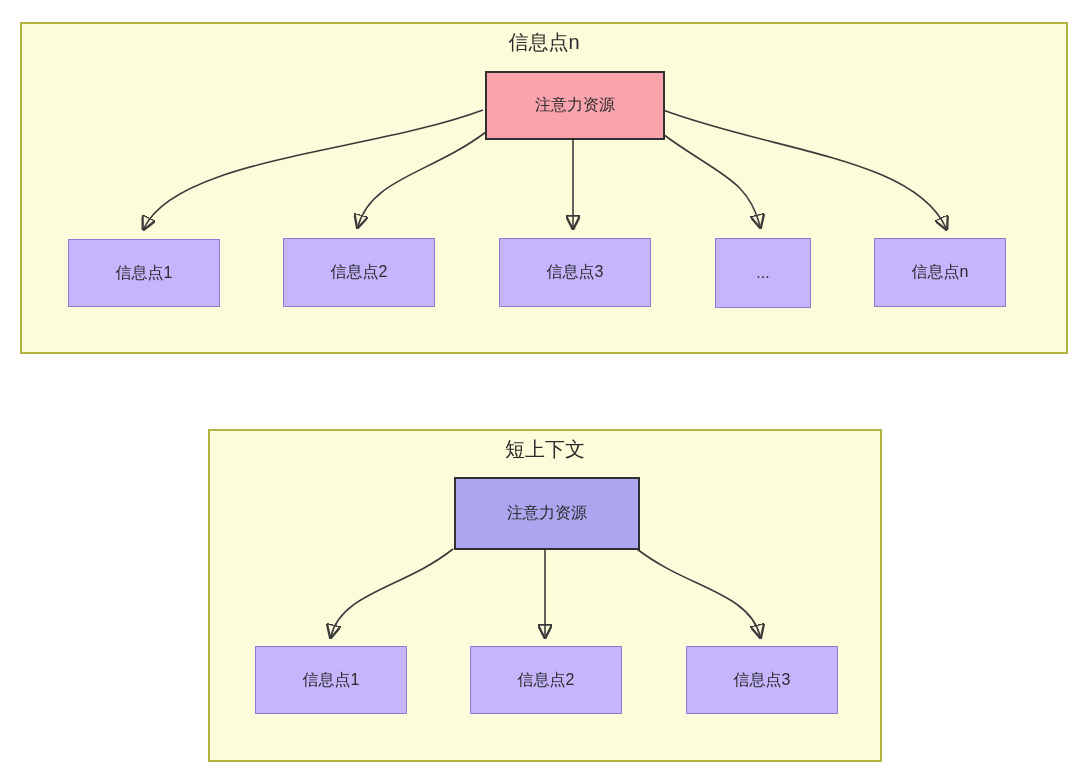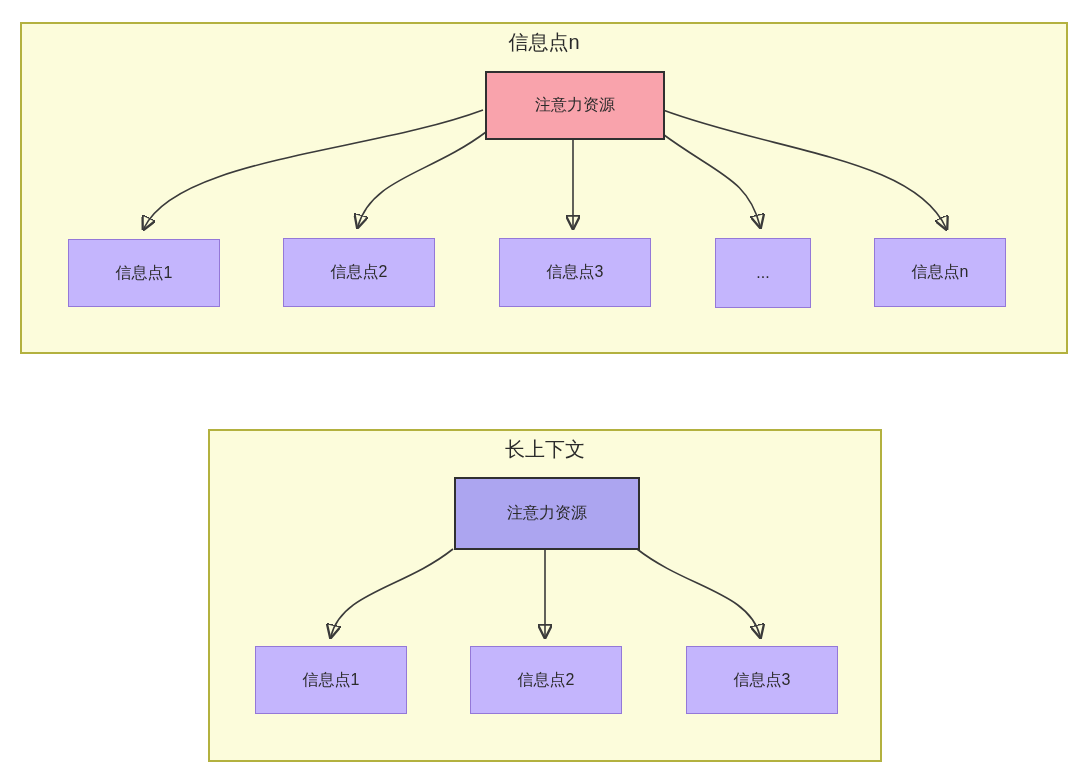--- a/index.html
+++ b/index.html
@@ -79,21 +79,21 @@
     <div class="group-title">信息点n</div>
     <div class="node source-node source-pink ln-source">注意力资源</div>
     <div class="node target-node ln-t0">信息点1</div>
     <div class="node target-node ln-t1">信息点2</div>
     <div class="node target-node ln-t2">信息点3</div>
     <div class="node target-node ln-t3">...</div>
     <div class="node target-node ln-t4">信息点n</div>
   </section>
 
   <section class="group group-short">
-    <div class="group-title">长上下文</div>
+    <div class="group-title">短上下文</div>
     <div class="node source-node source-purple sn-source">注意力资源</div>
     <div class="node target-node sn-t0">信息点1</div>
     <div class="node target-node sn-t1">信息点2</div>
     <div class="node target-node sn-t2">信息点3</div>
   </section>
 
   <svg class="arrow-layer" viewBox="0 0 1080 774" xmlns="http://www.w3.org/2000/svg">
     <defs>
       <marker id="ah" viewBox="0 0 10 10" refX="8" refY="5" markerWidth="9" markerHeight="9" orient="auto-start-reverse">
         <path d="M 0 0 L 10 5 L 0 10 z" fill="#3a3a3a" stroke="none"></path>

